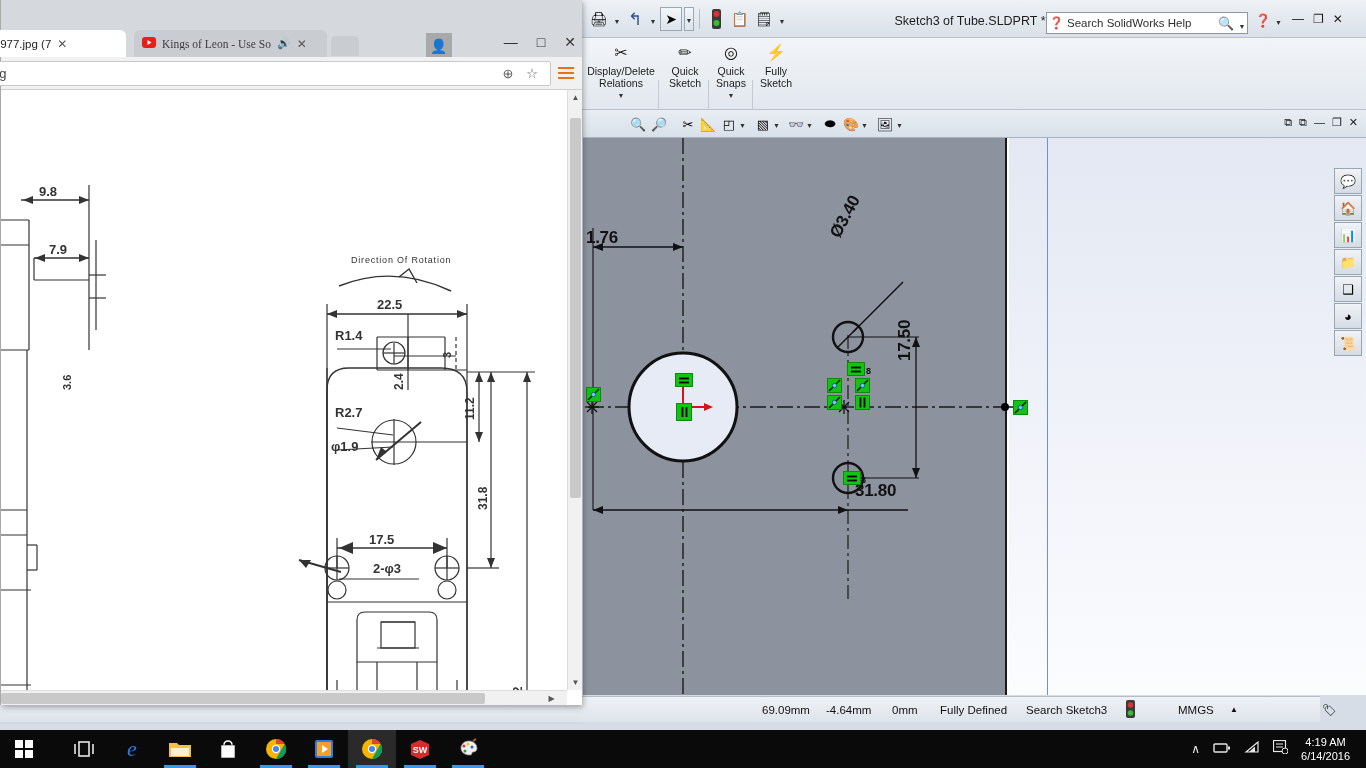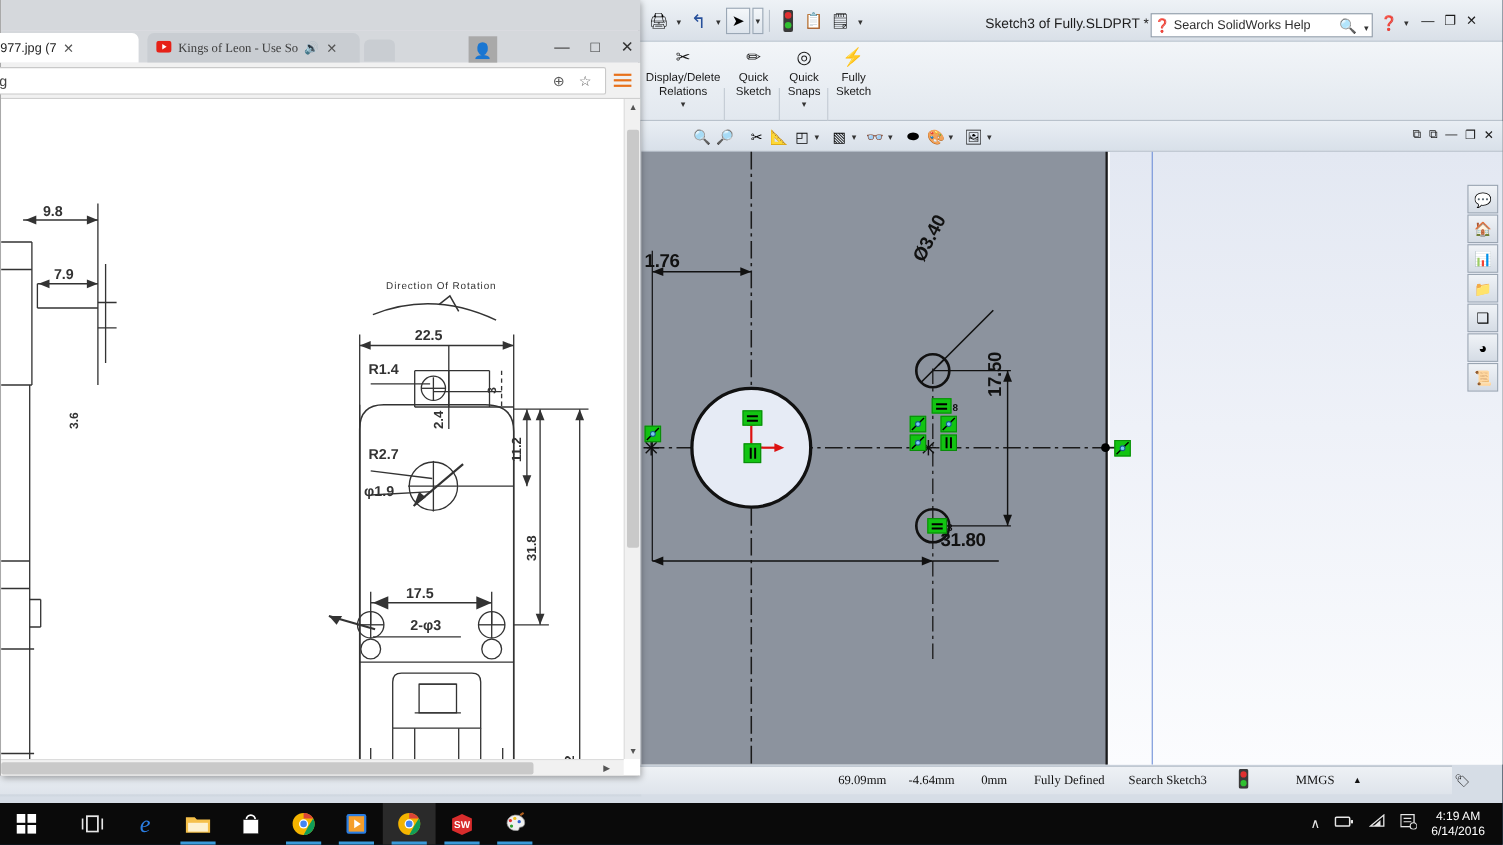--- a/index.html
+++ b/index.html
@@ -105,21 +105,21 @@
   .tp-btn {
     width: 28px; height: 26px; margin-bottom: 1px;
     background: linear-gradient(#f0f3f7,#d5dce5); border: 1px solid #9aa5b2;
     display: flex; align-items: center; justify-content: center; font-size: 13px; cursor: default;
   }
 
   
   .sw-status {
     position: absolute; left: 0; top: 696px; width: 1320px; height: 26px;
     background: linear-gradient(#eef1f5,#dee4eb); border-top: 1px solid #b4bdc7;
-    display: flex; align-items: center; font-size: 11.5px; color: #111; font-family: Liberation Serif, serif;
+    display: flex; align-items: center; font-size: 11.5px; color: #111;
   }
   .st-cell { position: absolute; white-space: nowrap; }
 
   
   .sw-doctab {
     position: absolute; left: 0; top: 700px; width: 583px; height: 24px;
     background: linear-gradient(#dfe5ec,#cfd7e0); border-top: 1px solid #b4bdc7;
     font-size: 12px; color: #111; display: flex; align-items: center; padding-left: 10px;
   }
 
@@ -207,21 +207,21 @@
               <rect x="0" y="0" width="9" height="20" rx="2" fill="#3a3a3a"></rect>
               <circle cx="4.5" cy="5" r="3" fill="#e03030"></circle>
               <circle cx="4.5" cy="14" r="3" fill="#30c030"></circle>
             </svg>
         </div>
         <div class="qat-btn">📋</div>
         <div class="qat-btn">🗒</div>
         <div class="qat-caret">▼</div>
       </div>
 
-      <div class="sw-doctitle">Sketch3 of Fully.SLDPRT *</div>
+      <div class="sw-doctitle">Sketch3 of Tube.SLDPRT *</div>
 
       <div class="sw-search">
         <span class="sicon">❓</span>
         <span class="sph">Search SolidWorks Help</span>
         <span class="smag">🔍</span>
         <span class="scar">▼</span>
       </div>
       <div class="sw-help">❓</div>
       <div class="sw-help-caret">▼</div>
       <div class="sw-winbtns">

